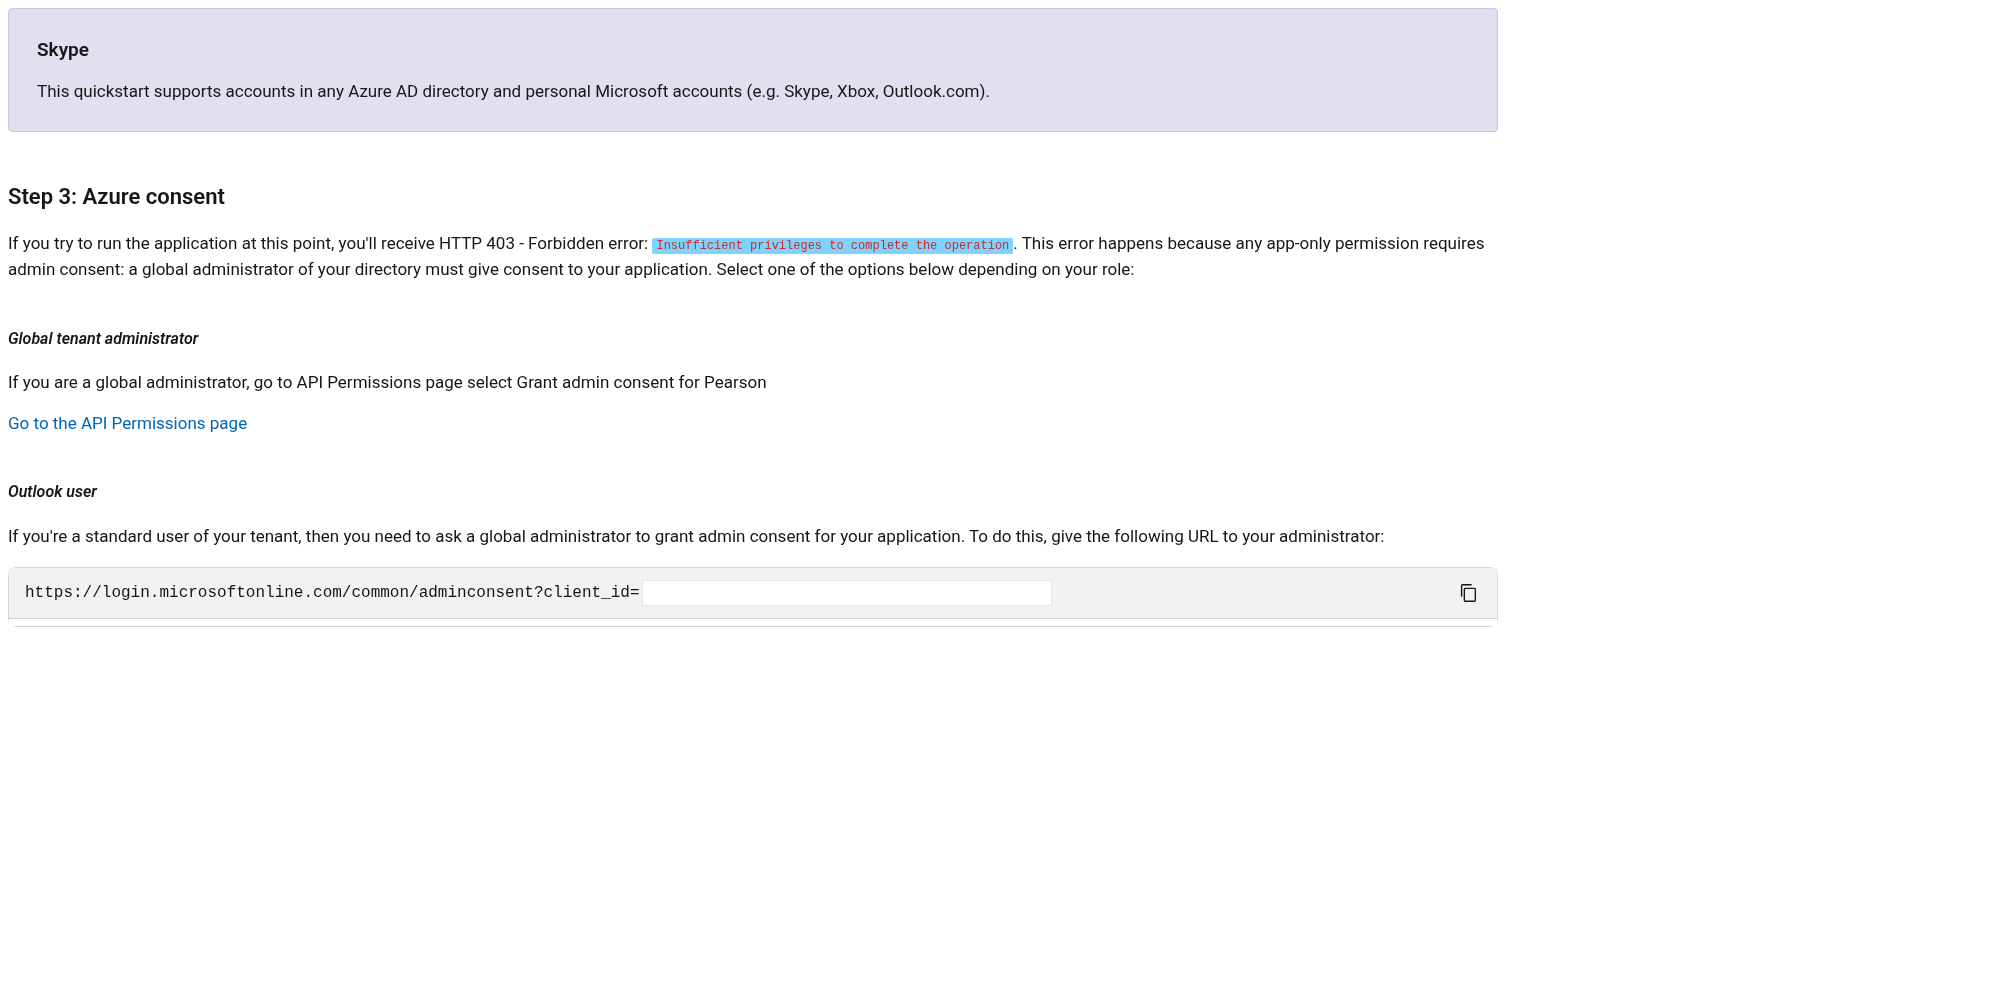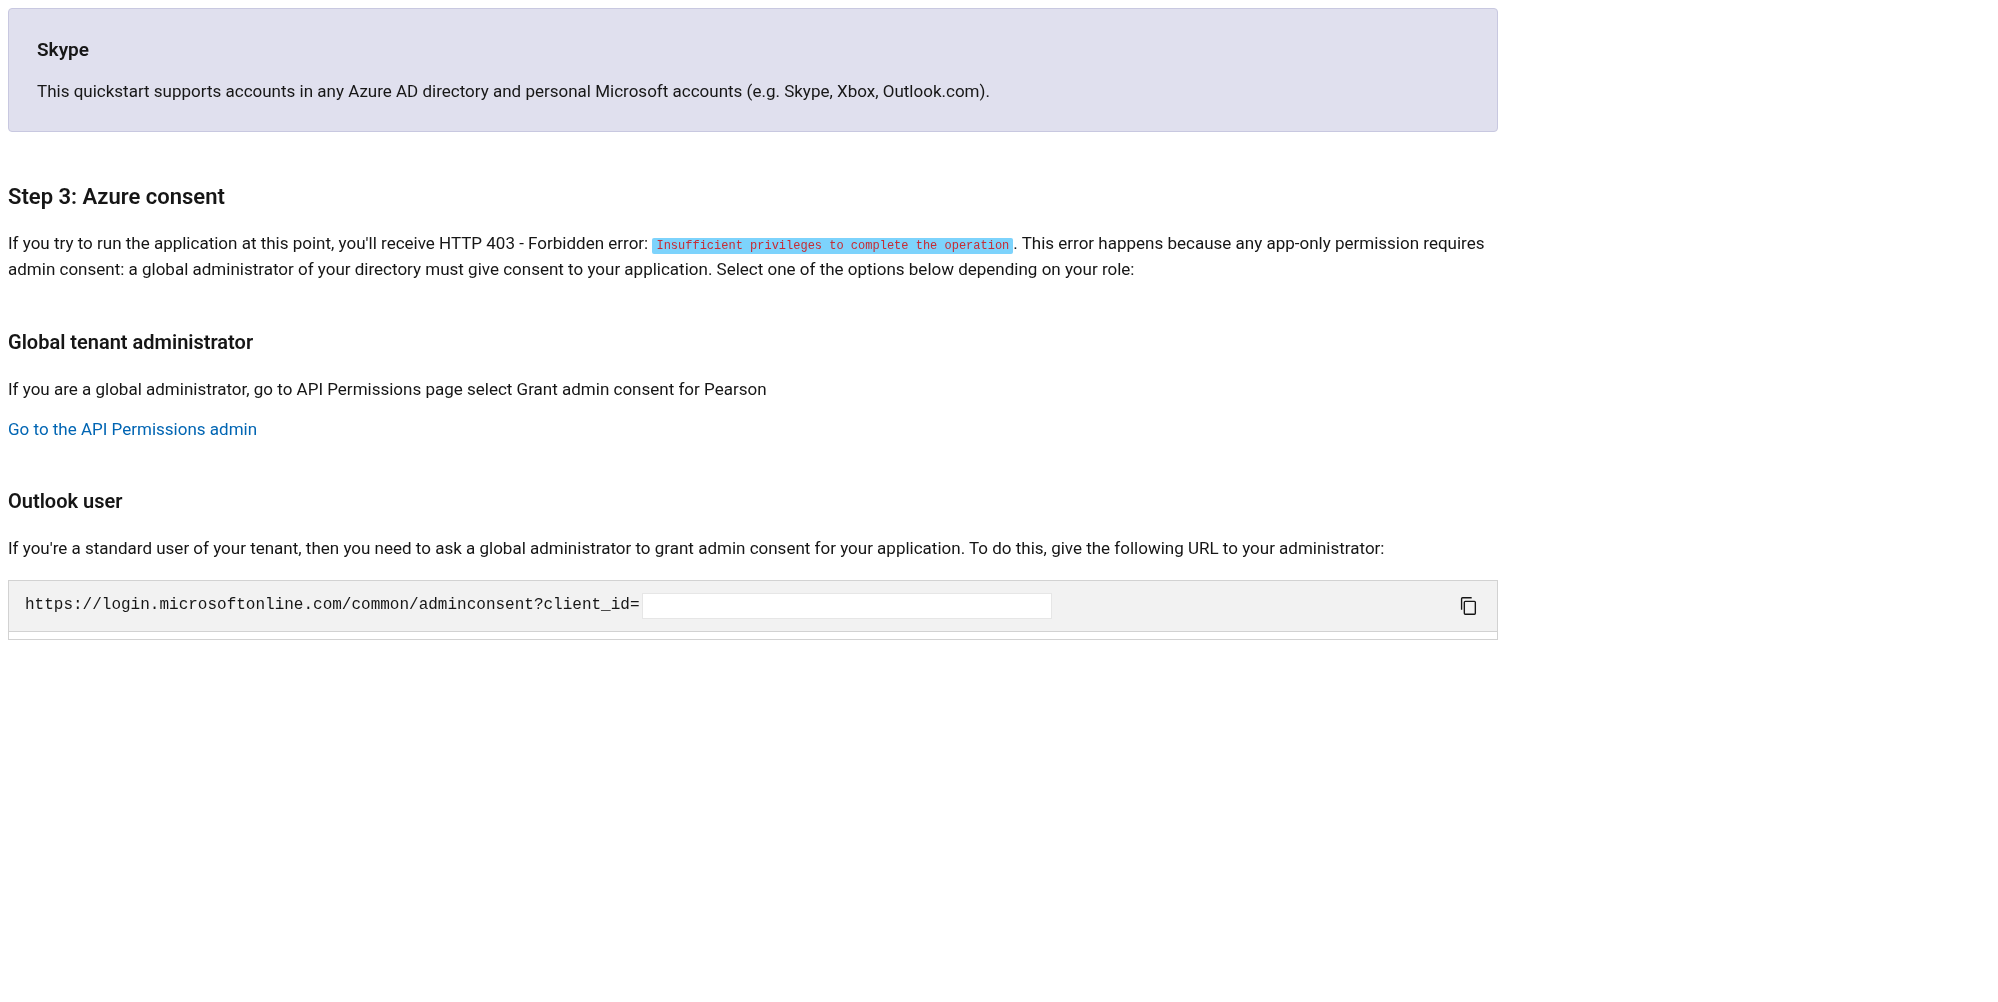--- a/index.html
+++ b/index.html
@@ -36,25 +36,26 @@
       font-size: 17px;
     }
     h2.section-heading {
       font-size: 22px;
       font-weight: 600;
       color: #161616;
       margin-bottom: 16px;
       margin-top: 8px;
     }
     h3.sub-heading {
-      font-size: 20px;
+      font-size: 16px;
       font-weight: 600;
       color: #161616;
       margin-top: 44px;
       margin-bottom: 18px;
+      font-style: italic;
     }
     p.body-text {
       font-size: 17px;
       color: #161616;
       margin-bottom: 14px;
     }
     .italic {
     }
     .inline-code {
       font-family: Consolas, "Courier New", monospace;
@@ -106,21 +107,21 @@
       stroke-width: 1.5;
       fill: none;
     }
     .code-section-bottom {
       border-top: 1px solid #d2d2d2;
       height: 8px;
       background: #ffffff;
     }
     .code-block-outer {
       border: 1px solid #d2d2d2;
-      border-radius: 0;
+      border-radius: 9px;
       margin-top: 18px;
     }
     .code-block-top {
       background: #f2f2f2;
       padding: 12px 16px;
       position: relative;
     }
   </style>
 </head>
 <body>
@@ -133,21 +134,21 @@
   </div>
 
   <h2 class="section-heading">Step 3: Azure consent</h2>
 
   <p class="body-text">
     <span>If you try to run the application at this point, you'll receive </span><span class="italic">HTTP 403 - Forbidden</span><span> error: </span><span class="inline-code">Insufficient privileges to complete the operation</span><span>. This error happens because any </span><span class="italic">app-only permission</span><span> requires admin consent: a global administrator of your directory must give consent to your application. Select one of the options below depending on your role:</span>
   </p>
 
   <h3 class="sub-heading">Global tenant administrator</h3>
   <p class="body-text">If you are a global administrator, go to API Permissions page select Grant admin consent for Pearson</p>
-  <a href="#" class="link">Go to the API Permissions admin</a>
+  <a href="#" class="link">Go to the API Permissions page</a>
 
   <h3 class="sub-heading">Outlook user</h3>
   <p class="body-text">If you're a standard user of your tenant, then you need to ask a global administrator to grant admin consent for your application. To do this, give the following URL to your administrator:</p>
 
   <div class="code-block-outer">
     <div class="code-block-top">
       <div class="code-content">
         <span>https://login.microsoftonline.com/common/adminconsent?client_id=</span>
           <span class="code-input-placeholder"></span>
       </div>

